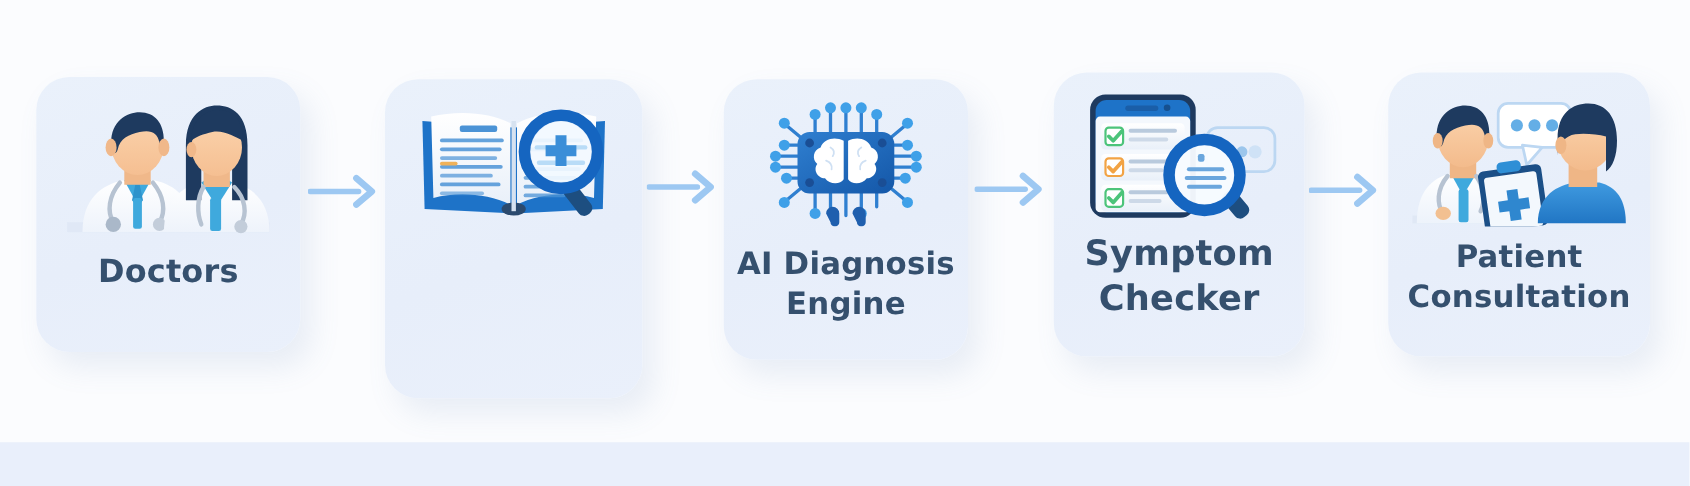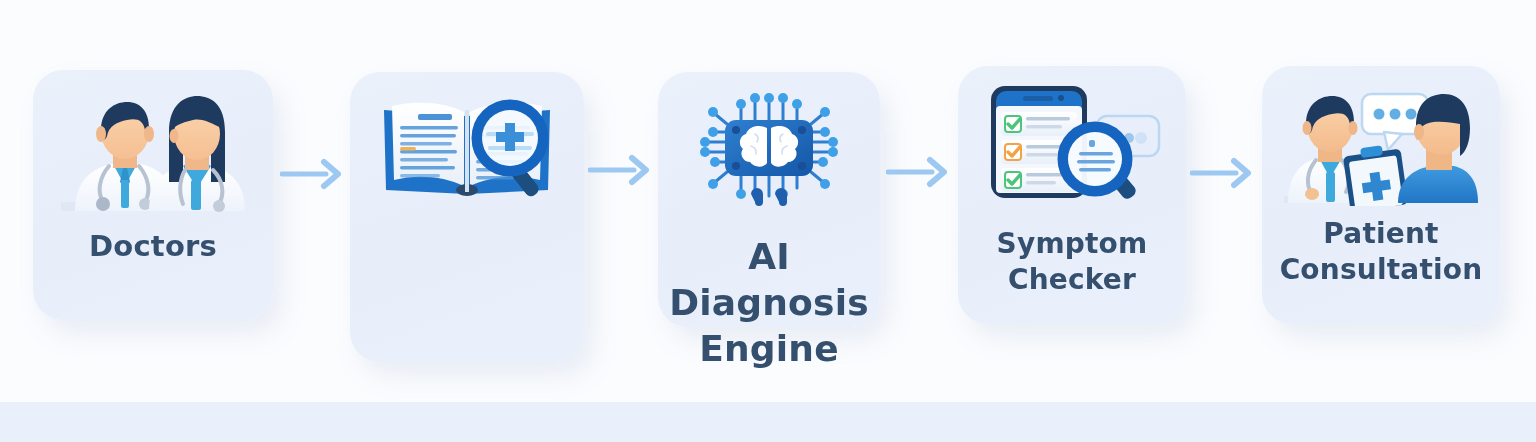--- a/index.html
+++ b/index.html
@@ -62,22 +62,22 @@
 
   
   #card-0 { left: 33px;   top: 70px;  width: 240px; height: 250px; }
   #card-1 { left: 350px;  top: 72px;  width: 234px; height: 290px; }
   #card-2 { left: 658px;  top: 72px;  width: 222px; height: 255px; }
   #card-3 { left: 958px;  top: 66px;  width: 228px; height: 258px; }
   #card-4 { left: 1262px; top: 66px;  width: 238px; height: 258px; }
 
   #card-0 .card-label { font-size: 29px; margin-top: 10px; }
   #card-1 .card-label { font-size: 29px; margin-top: 8px; }
-  #card-2 .card-label { font-size: 36px; margin-top: 24px; }
-  #card-3 .card-label { font-size: 28px; margin-top: 22px; }
+  #card-2 .card-label { font-size: 28px; margin-top: 12px; }
+  #card-3 .card-label { font-size: 32px; margin-top: 6px; }
   #card-4 .card-label { font-size: 28px; margin-top: 6px; }
 
   #card-0 .card-icon { margin-top: 14px; }
   #card-1 .card-icon { margin-top: 18px; }
   #card-2 .card-icon { margin-top: 16px; }
   #card-3 .card-icon { margin-top: 14px; }
   #card-4 .card-icon { margin-top: 14px; }
 
   
   .arrow {

